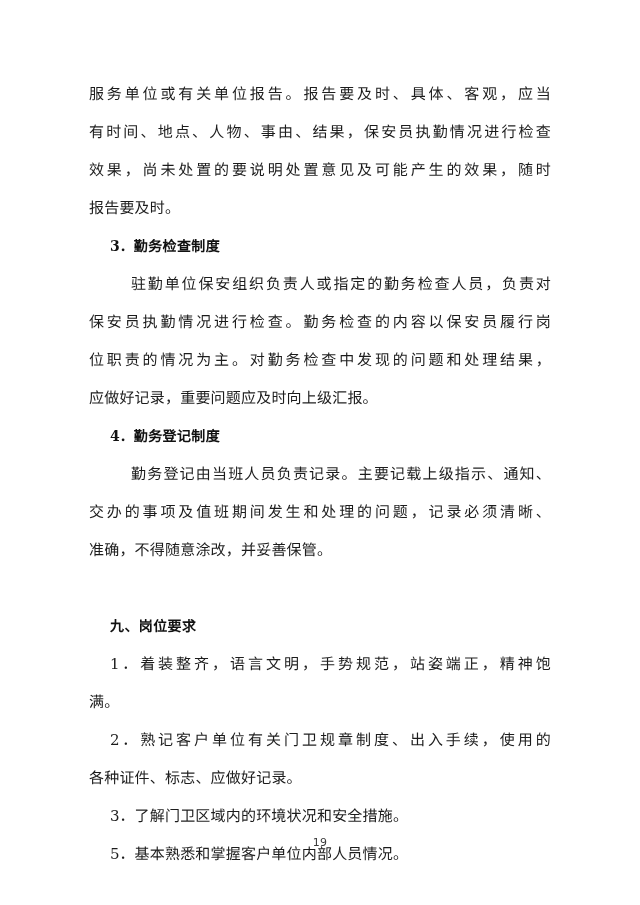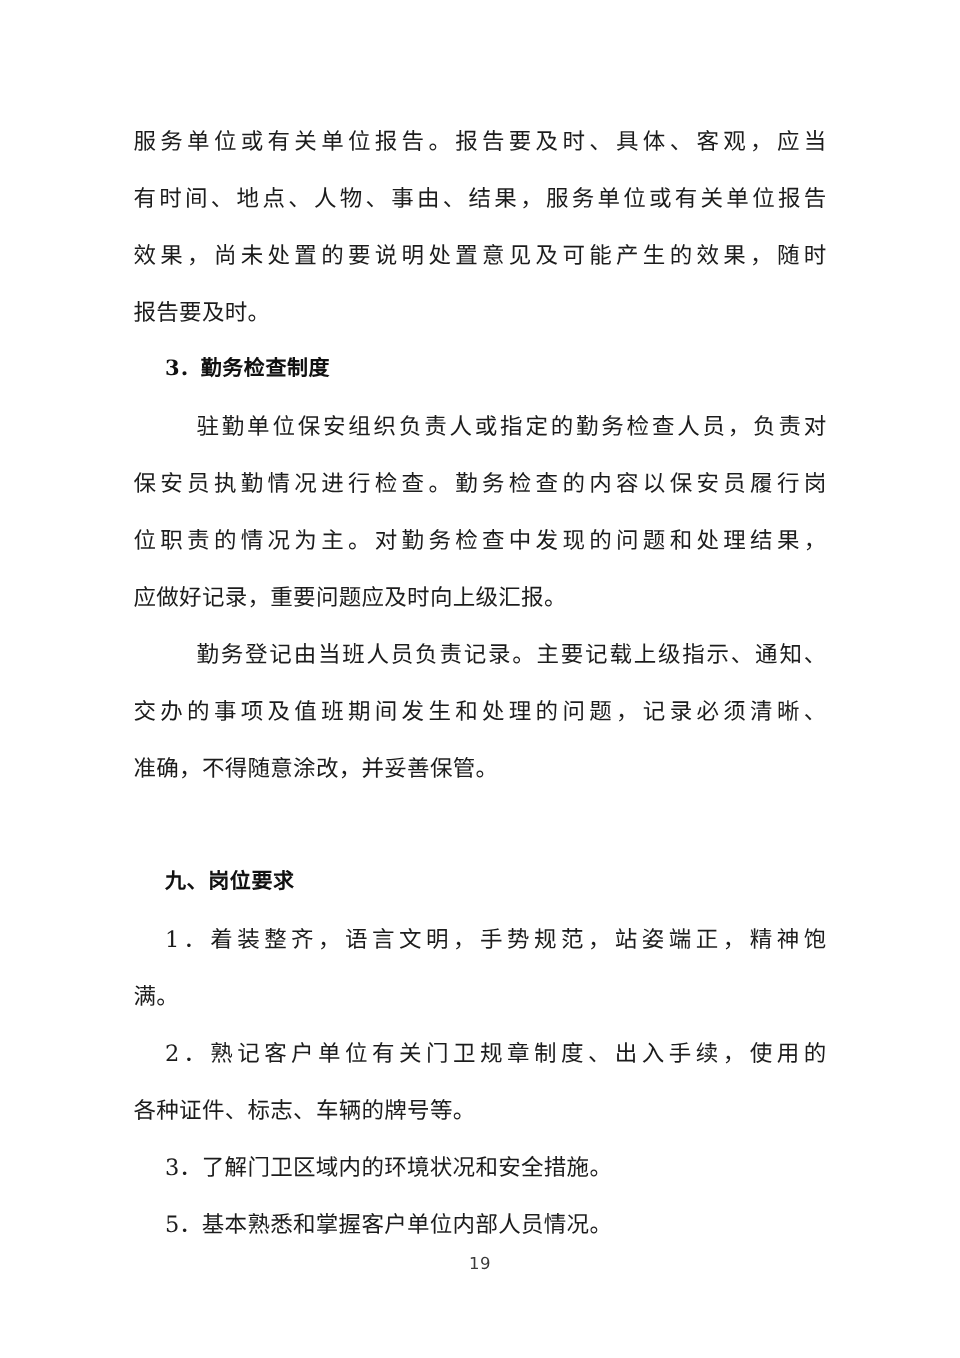--- a/index.html
+++ b/index.html
@@ -98,49 +98,52 @@
   }
 </style>
 </head>
 <body>
 
 <div class="page">
 
   <div class="text-column">
       <div>
         <div class="ln justify">服务单位或有关单位报告。报告要及时、具体、客观，应当</div>
-        <div class="ln justify">有时间、地点、人物、事由、结果，服务单位或有关单位报告</div>
+        <div class="ln justify">有时间、地点、人物、事由、结果，保安员执勤情况进行检查</div>
         <div class="ln justify">效果，尚未处置的要说明处置意见及可能产生的效果，随时</div>
         <div class="ln flush">报告要及时。</div>
       </div>
       <div>
         <div class="ln heading flush indent-1"><span class="num">3．</span>勤务检查制度</div>
       </div>
       <div>
         <div class="ln justify indent-2">驻勤单位保安组织负责人或指定的勤务检查人员，负责对</div>
         <div class="ln justify">保安员执勤情况进行检查。勤务检查的内容以保安员履行岗</div>
         <div class="ln justify">位职责的情况为主。对勤务检查中发现的问题和处理结果，</div>
         <div class="ln flush">应做好记录，重要问题应及时向上级汇报。</div>
+      </div>
+      <div>
+        <div class="ln heading flush indent-1"><span class="num">4．</span>勤务登记制度</div>
       </div>
       <div>
         <div class="ln justify indent-2">勤务登记由当班人员负责记录。主要记载上级指示、通知、</div>
         <div class="ln justify">交办的事项及值班期间发生和处理的问题，记录必须清晰、</div>
         <div class="ln flush">准确，不得随意涂改，并妥善保管。</div>
       </div>
       <div class="spacer"></div>
       <div>
         <div class="ln heading flush indent-1">九、岗位要求</div>
       </div>
       <div>
         <div class="ln justify indent-1"><span class="num">1．</span>着装整齐，语言文明，手势规范，站姿端正，精神饱</div>
         <div class="ln flush">满。</div>
       </div>
       <div>
         <div class="ln justify indent-1"><span class="num">2．</span>熟记客户单位有关门卫规章制度、出入手续，使用的</div>
-        <div class="ln flush">各种证件、标志、车辆的牌号等。</div>
+        <div class="ln flush">各种证件、标志、应做好记录。</div>
       </div>
       <div>
         <div class="ln flush indent-1"><span class="num">3．</span>了解门卫区域内的环境状况和安全措施。</div>
       </div>
       <div>
         <div class="ln flush indent-1"><span class="num">5．</span>基本熟悉和掌握客户单位内部人员情况。</div>
       </div>
     </div>
 
   <div class="folio">19</div>

